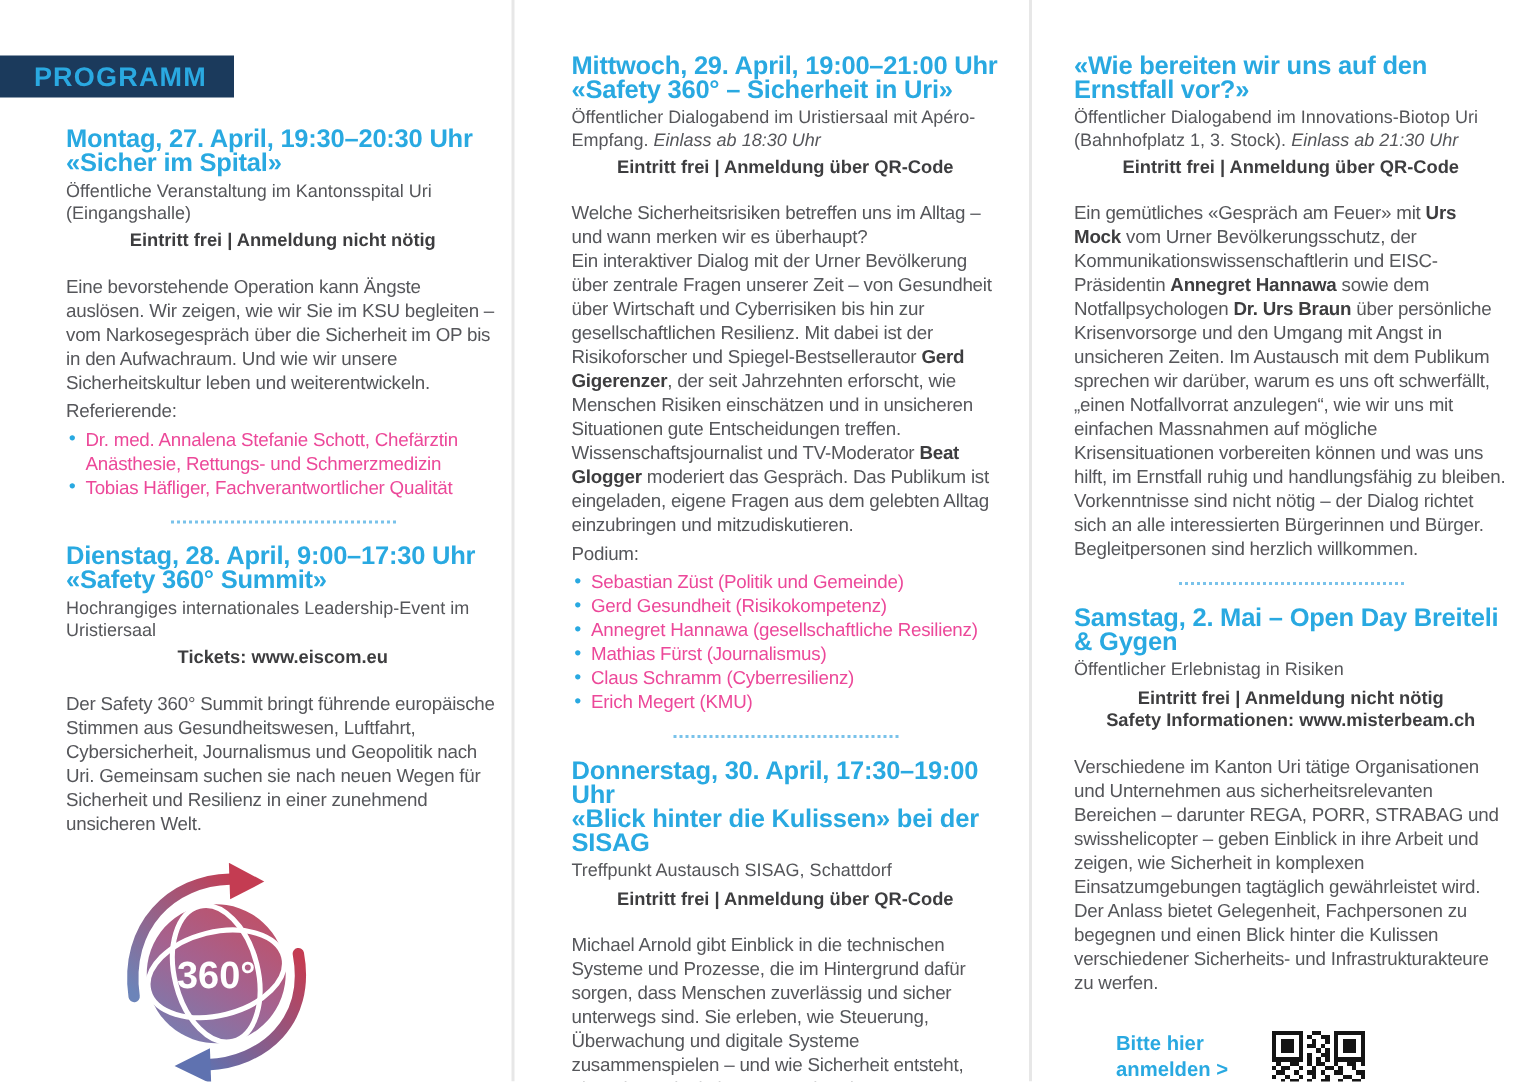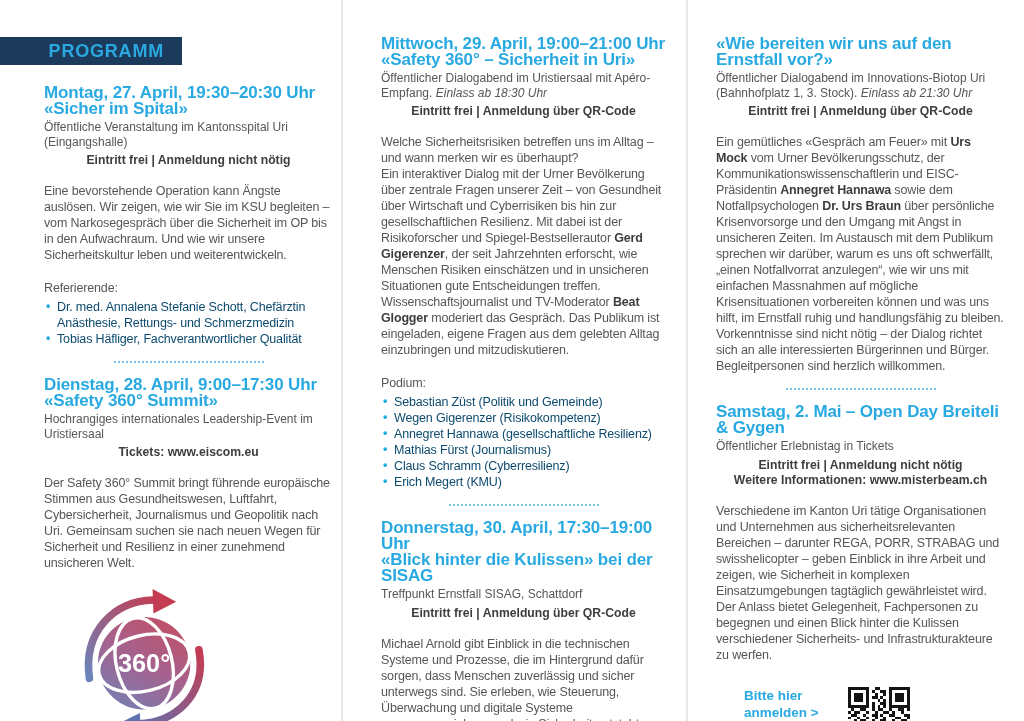--- a/index.html
+++ b/index.html
@@ -1,36 +1,36 @@
 <!DOCTYPE html>
 <html lang="de"><head>
 <meta charset="utf-8">
 <style>
   html,body{margin:0;padding:0;}
   body{width:1024px;height:721px;background:#ffffff;overflow:hidden;position:relative;
        font-family:"Liberation Sans", sans-serif;-webkit-font-smoothing:antialiased;}
   .page{position:absolute;inset:0;}
   .vline{position:absolute;top:0;bottom:0;width:2px;background:#e7e7e7;}
   .vline.v1{left:341px;} .vline.v2{left:686px;}
-  .programm-box{position:absolute;left:0;top:37px;width:182px;height:28px;background:#1b3a5c;
+  .programm-box{position:absolute;left:0;top:37px;width:156px;height:28px;background:#1b3a5c;
        color:#2aa9e1;font-weight:700;font-size:18px;line-height:28px;letter-spacing:0.8px;
        text-align:right;padding-right:18px;box-sizing:border-box;}
   .col{position:absolute;}
   .col1{left:44px;top:85px;width:289px;}
   .col2{left:381px;top:36px;width:285px;}
   .col3{left:716px;top:36px;width:289px;}
   .evdate,.evtitle{margin:0;font-size:17px;line-height:16px;font-weight:700;color:#29a9e1;letter-spacing:-0.15px;}
   .venue{margin:3px 0 0;font-size:12px;line-height:14.5px;color:#55565a;}
   .venue i{font-style:italic;}
   .info{margin:4px 0 0;font-size:12.2px;line-height:15px;font-weight:700;color:#3d3d3f;text-align:center;}
   .info + .info{margin-top:0;}
   .body{margin:15px 0 0;font-size:12.5px;line-height:16px;color:#55565a;letter-spacing:-0.15px;}
   .body b{color:#3d3d3f;}
-  p.label{margin-top:17px;}
-  ul.blist{margin:3px 0 0;padding:0;list-style:none;font-size:12.5px;line-height:16px;color:#0c4a6e;letter-spacing:-0.15px;}
+  p.label{margin-top:3px;}
+  ul.blist{margin:3px 0 0;padding:0;list-style:none;font-size:12.5px;line-height:16px;color:#ec4899;letter-spacing:-0.15px;}
   ul.blist li{position:relative;padding-left:13px;}
   ul.blist li::before{content:"•";position:absolute;left:2px;top:-1px;color:#29a9e1;font-weight:700;}
   hr.dotted{border:0;border-top:2px dotted #79c2ea;width:150px;margin:14px auto;}
   .logo{margin:8px 0 0 26px;width:150px;}
   .cta-row{display:flex;gap:16px;margin:24px 0 0;}
   .cta{margin-left:28px;width:88px;font-weight:700;color:#29a9e1;font-size:13.5px;line-height:17px;cursor:pointer;}
   .qr{width:62px;height:62px;flex:none;}
 </style>
 </head>
 <body>
@@ -102,54 +102,54 @@
   <div class="col col2">
     <section>
       <h3 class="evdate">Mittwoch, 29. April, 19:00–21:00 Uhr</h3>
       <h3 class="evtitle">«Safety 360° – Sicherheit in Uri»</h3>
       <p class="venue"><span>Öffentlicher Dialogabend im Uristiersaal mit Apéro-Empfang.</span> <i>Einlass ab 18:30 Uhr</i></p>
       <p class="info">Eintritt frei | Anmeldung über QR-Code</p>
       <p class="body"><span>Welche Sicherheitsrisiken betreffen uns im Alltag – und wann merken wir es überhaupt?</span><br><span>Ein interaktiver Dialog mit der Urner Bevölkerung über zentrale Fragen unserer Zeit – von Gesundheit über Wirtschaft und Cyberrisiken bis hin zur gesellschaftlichen Resilienz. Mit dabei ist der Risikoforscher und Spiegel-Bestsellerautor </span><b>Gerd Gigerenzer</b><span>, der seit Jahrzehnten erforscht, wie Menschen Risiken einschätzen und in unsicheren Situationen gute Entscheidungen treffen. Wissenschaftsjournalist und TV-Moderator </span><b>Beat Glogger</b><span> moderiert das Gespräch. Das Publikum ist eingeladen, eigene Fragen aus dem gelebten Alltag einzubringen und mitzudiskutieren.</span></p>
       <p class="body label">Podium:</p>
       <ul class="blist">
         <li>Sebastian Züst (Politik und Gemeinde)</li>
-        <li>Wegen Gigerenzer (Risikokompetenz)</li>
+        <li>Gerd Gesundheit (Risikokompetenz)</li>
         <li>Annegret Hannawa (gesellschaftliche Resilienz)</li>
         <li>Mathias Fürst (Journalismus)</li>
         <li>Claus Schramm (Cyberresilienz)</li>
         <li>Erich Megert (KMU)</li>
       </ul>
     </section>
 
     <hr class="dotted">
 
     <section>
       <h3 class="evdate">Donnerstag, 30. April, 17:30–19:00 Uhr</h3>
       <h3 class="evtitle">«Blick hinter die Kulissen» bei der SISAG</h3>
-      <p class="venue">Treffpunkt Ernstfall SISAG, Schattdorf</p>
+      <p class="venue">Treffpunkt Austausch SISAG, Schattdorf</p>
       <p class="info">Eintritt frei | Anmeldung über QR-Code</p>
       <p class="body">Michael Arnold gibt Einblick in die technischen Systeme und Prozesse, die im Hintergrund dafür sorgen, dass Menschen zuverlässig und sicher unterwegs sind. Sie erleben, wie Steuerung, Überwachung und digitale Systeme zusammenspielen – und wie Sicherheit entsteht, ohne dass wir sie bewusst wahrnehmen.</p>
     </section>
   </div>
 
   <div class="col col3">
     <section>
       <h3 class="evtitle">«Wie bereiten wir uns auf den Ernstfall vor?»</h3>
       <p class="venue"><span>Öffentlicher Dialogabend im Innovations-Biotop Uri (Bahnhofplatz 1, 3. Stock).</span> <i>Einlass ab 21:30 Uhr</i></p>
       <p class="info">Eintritt frei | Anmeldung über QR-Code</p>
       <p class="body"><span>Ein gemütliches «Gespräch am Feuer» mit </span><b>Urs Mock</b><span> vom Urner Bevölkerungsschutz, der Kommunikationswissenschaftlerin und EISC-Präsidentin </span><b>Annegret Hannawa</b><span> sowie dem Notfallpsychologen </span><b>Dr. Urs Braun</b><span> über persönliche Krisenvorsorge und den Umgang mit Angst in unsicheren Zeiten. Im Austausch mit dem Publikum sprechen wir darüber, warum es uns oft schwerfällt, „einen Notfallvorrat anzulegen“, wie wir uns mit einfachen Massnahmen auf mögliche Krisensituationen vorbereiten können und was uns hilft, im Ernstfall ruhig und handlungsfähig zu bleiben. Vorkenntnisse sind nicht nötig – der Dialog richtet sich an alle interessierten Bürgerinnen und Bürger. Begleitpersonen sind herzlich willkommen.</span></p>
     </section>
 
     <hr class="dotted">
 
     <section>
       <h3 class="evdate">Samstag, 2. Mai – Open Day Breiteli &amp; Gygen</h3>
-      <p class="venue">Öffentlicher Erlebnistag in Tickets</p>
+      <p class="venue">Öffentlicher Erlebnistag in Risiken</p>
       <p class="info">Eintritt frei | Anmeldung nicht nötig</p>
-      <p class="info"><span>Weitere Informationen:</span> <span>www.misterbeam.ch</span></p>
+      <p class="info"><span>Safety Informationen:</span> <span>www.misterbeam.ch</span></p>
       <p class="body">Verschiedene im Kanton Uri tätige Organisationen und Unternehmen aus sicherheitsrelevanten Bereichen – darunter REGA, PORR, STRABAG und swisshelicopter – geben Einblick in ihre Arbeit und zeigen, wie Sicherheit in komplexen Einsatzumgebungen tagtäglich gewährleistet wird. Der Anlass bietet Gelegenheit, Fachpersonen zu begegnen und einen Blick hinter die Kulissen verschiedener Sicherheits- und Infrastrukturakteure zu werfen.</p>
     </section>
 
     <div class="cta-row">
       <div class="cta"><span>Bitte hier</span><br><span>anmelden &gt;</span></div>
       <svg class="qr" viewBox="0 0 21 21" shape-rendering="crispEdges">
         <rect x="0" y="0" width="21" height="21" fill="#ffffff"></rect>
         <path fill-rule="evenodd" fill="#141414" d="M0 0h7v7H0z M1 1h5v5H1z M2 2h3v3H2z M14 0h7v7h-7z M15 1h5v5h-5z M16 2h3v3h-3z M0 14h7v7H0z M1 15h5v5H1z M2 16h3v3H2z"></path>
         <path fill="#141414" d="M9 0h2v1h-2z M8 1h1v1h-1z M11 1h2v1h-2z M9 2h1v1h-1z M12 2h1v1h-1z M8 3h2v1h-2z M11 3h1v1h-1z M10 4h1v1h-1z M12 4h1v1h-1z M8 5h1v1h-1z M11 5h2v1h-2z M8 6h1v1h-1z M10 6h1v1h-1z M12 6h1v1h-1z M1 7h1v1h-1z M4 7h2v1h-2z M8 7h1v1h-1z M10 7h2v1h-2z M14 7h1v1h-1z M17 7h2v1h-2z M20 7h1v1h-1z M0 8h1v1h-1z M2 8h2v1h-2z M6 8h1v1h-1z M9 8h1v1h-1z M12 8h2v1h-2z M15 8h1v1h-1z M18 8h1v1h-1z M1 9h2v1h-2z M5 9h1v1h-1z M8 9h2v1h-2z M11 9h1v1h-1z M14 9h2v1h-2z M19 9h2v1h-2z M0 10h1v1h-1z M3 10h1v1h-1z M6 10h1v1h-1z M9 10h1v1h-1z M12 10h1v1h-1z M16 10h2v1h-2z M20 10h1v1h-1z M2 11h1v1h-1z M4 11h2v1h-2z M8 11h1v1h-1z M11 11h2v1h-2z M15 11h1v1h-1z M18 11h2v1h-2z M0 12h2v1h-2z M3 12h1v1h-1z M6 12h1v1h-1z M10 12h1v1h-1z M13 12h2v1h-2z M17 12h1v1h-1z M20 12h1v1h-1z M1 13h1v1h-1z M4 13h1v1h-1z M7 13h2v1h-2z M11 13h1v1h-1z M14 13h1v1h-1z M16 13h2v1h-2z M19 13h1v1h-1z M8 14h2v1h-2z M12 14h1v1h-1z M15 14h2v1h-2z M18 14h1v1h-1z M20 14h1v1h-1z M9 15h1v1h-1z M11 15h2v1h-2z M14 15h1v1h-1z M17 15h1v1h-1z M19 15h2v1h-2z M8 16h1v1h-1z M10 16h1v1h-1z M13 16h2v1h-2z M16 16h1v1h-1z M18 16h1v1h-1z M20 16h1v1h-1z M9 17h2v1h-2z M12 17h1v1h-1z M15 17h1v1h-1z M17 17h2v1h-2z M8 18h1v1h-1z M11 18h1v1h-1z M13 18h2v1h-2z M16 18h1v1h-1z M19 18h2v1h-2z M9 19h1v1h-1z M11 19h2v1h-2z M14 19h2v1h-2z M18 19h1v1h-1z M20 19h1v1h-1z M8 20h2v1h-2z M12 20h1v1h-1z M14 20h1v1h-1z M16 20h2v1h-2z M19 20h1v1h-1z"></path>
       </svg>

